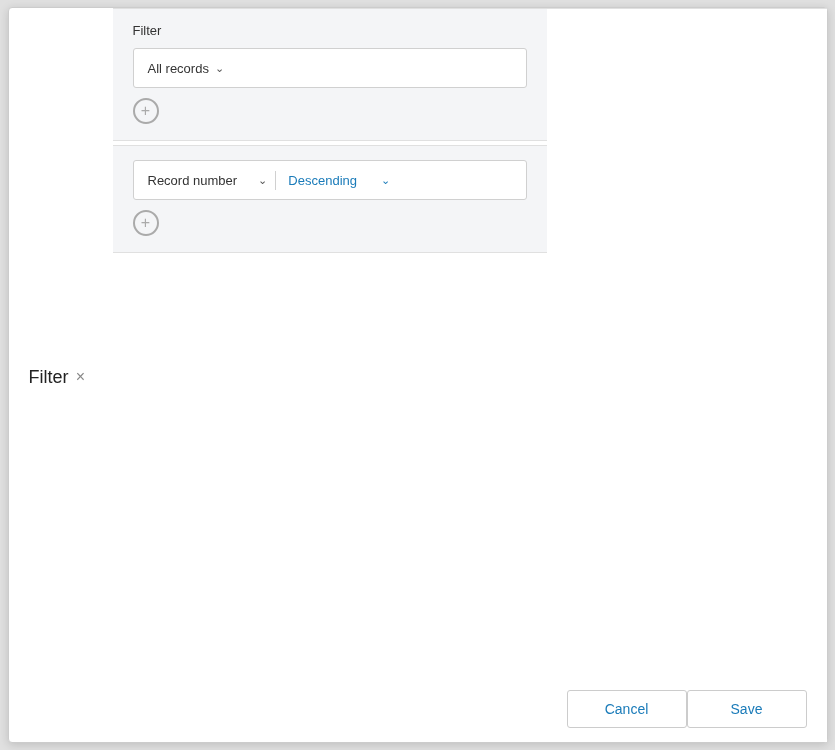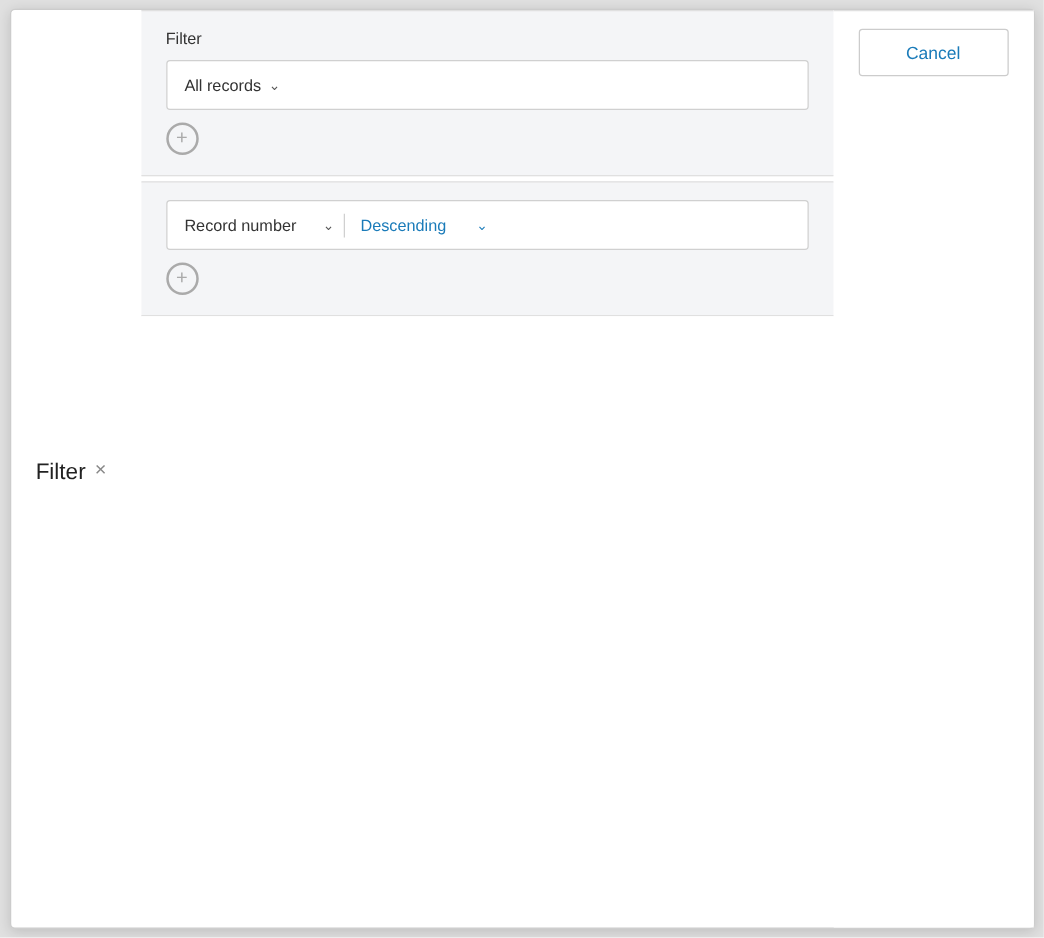--- a/index.html
+++ b/index.html
@@ -127,21 +127,21 @@
     }
 
     .spacer-section {
       flex: 1;
       background: #ffffff;
       min-height: 280px;
     }
 
     .dialog-footer {
       display: flex;
-      align-items: flex-start;
+      align-items: flex-end;
       justify-content: space-between;
       padding: 14px 20px;
       border-top: 1px solid #e0e0e0;
       background: #ffffff;
     }
 
     .footer-left {
       display: flex;
     }
 
@@ -268,16 +268,17 @@
 
     <div class="spacer-section"></div>
 
   </div>
 
   <div class="dialog-footer">
     <div class="footer-left">
       <button class="btn-cancel">Cancel</button>
     </div>
     <div class="footer-right">
+      <button class="btn-save">Save</button>
     </div>
   </div>
 
 </div>
 
 </body></html>

